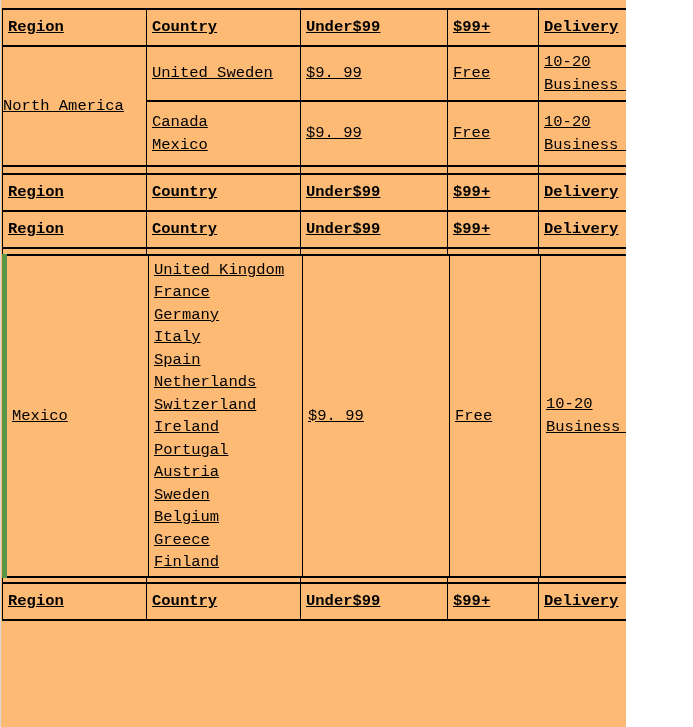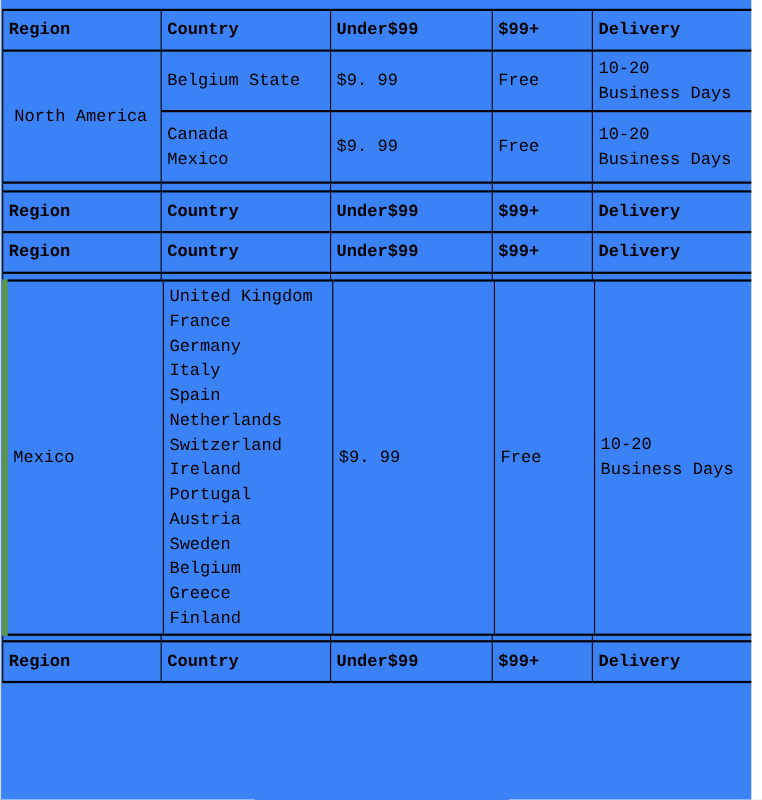--- a/index.html
+++ b/index.html
@@ -1,25 +1,26 @@
 <!DOCTYPE html>
 <html><head>
 <meta charset="utf-8">
 <style>
   html, body { margin: 0; padding: 0; background: #ffffff; }
   .sheet {
     position: relative;
-    width: 683px;
+    width: 626px;
     height: 727px;
     box-sizing: border-box;
     padding-top: 8px;
-    background: #3b82f6;
+    background: #fdba74;
     color: #000000;
     font-family: "Liberation Mono", "DejaVu Sans Mono", monospace;
     overflow: hidden;
+    text-decoration: underline;
   }
   .edge-gridline {
     position: absolute;
     left: 0; top: 0;
     width: 1px; height: 100%;
     background: #d9d9d9;
   }
   table.tbl {
     border-collapse: collapse;
     table-layout: fixed;
@@ -42,21 +43,21 @@
     white-space: pre-line;
     overflow: hidden;
   }
   th { font-weight: bold; }
   tr.hrow     { height: 37px; }
   tr.r-single { height: 55px; }
   tr.r-double { height: 65px; padding-left: 24px; }
   tr.r-ocean  { height: 51px; }
   tr.r-europe { height: 322px; }
   tr.r-last   { height: 48px; }
-  td.center { text-align: center; padding-left: 0; }
+  td.center { text-align: left; padding-left: 0; }
   td.accent-left { border-left: 5px solid #5a9646; }
   td.list { line-height: 22.5px; }
   .gap {
     display: grid;
     grid-template-columns: 144px 154px 147px 91px 152px;
     width: 688px;
     margin-left: 2px;
   }
   .gap span { border-left: 1px solid #000000; }
   .gap span:last-child { border-right: 1px solid #000000; }
@@ -81,21 +82,21 @@
     <tbody>
         <tr class="hrow">
       <th>Region</th>
       <th>Country</th>
       <th>Under$99</th>
       <th>$99+</th>
       <th>Delivery</th>
     </tr>
     <tr class="r-single">
       <td class="center" rowspan="2">North America</td>
-      <td>Belgium State</td>
+      <td>United Sweden</td>
       <td>$9. 99</td>
       <td>Free</td>
       <td>10-20
 Business Days</td>
     </tr>
     <tr class="r-double">
       <td>Canada
 Mexico</td>
       <td>$9. 99</td>
       <td>Free</td>

